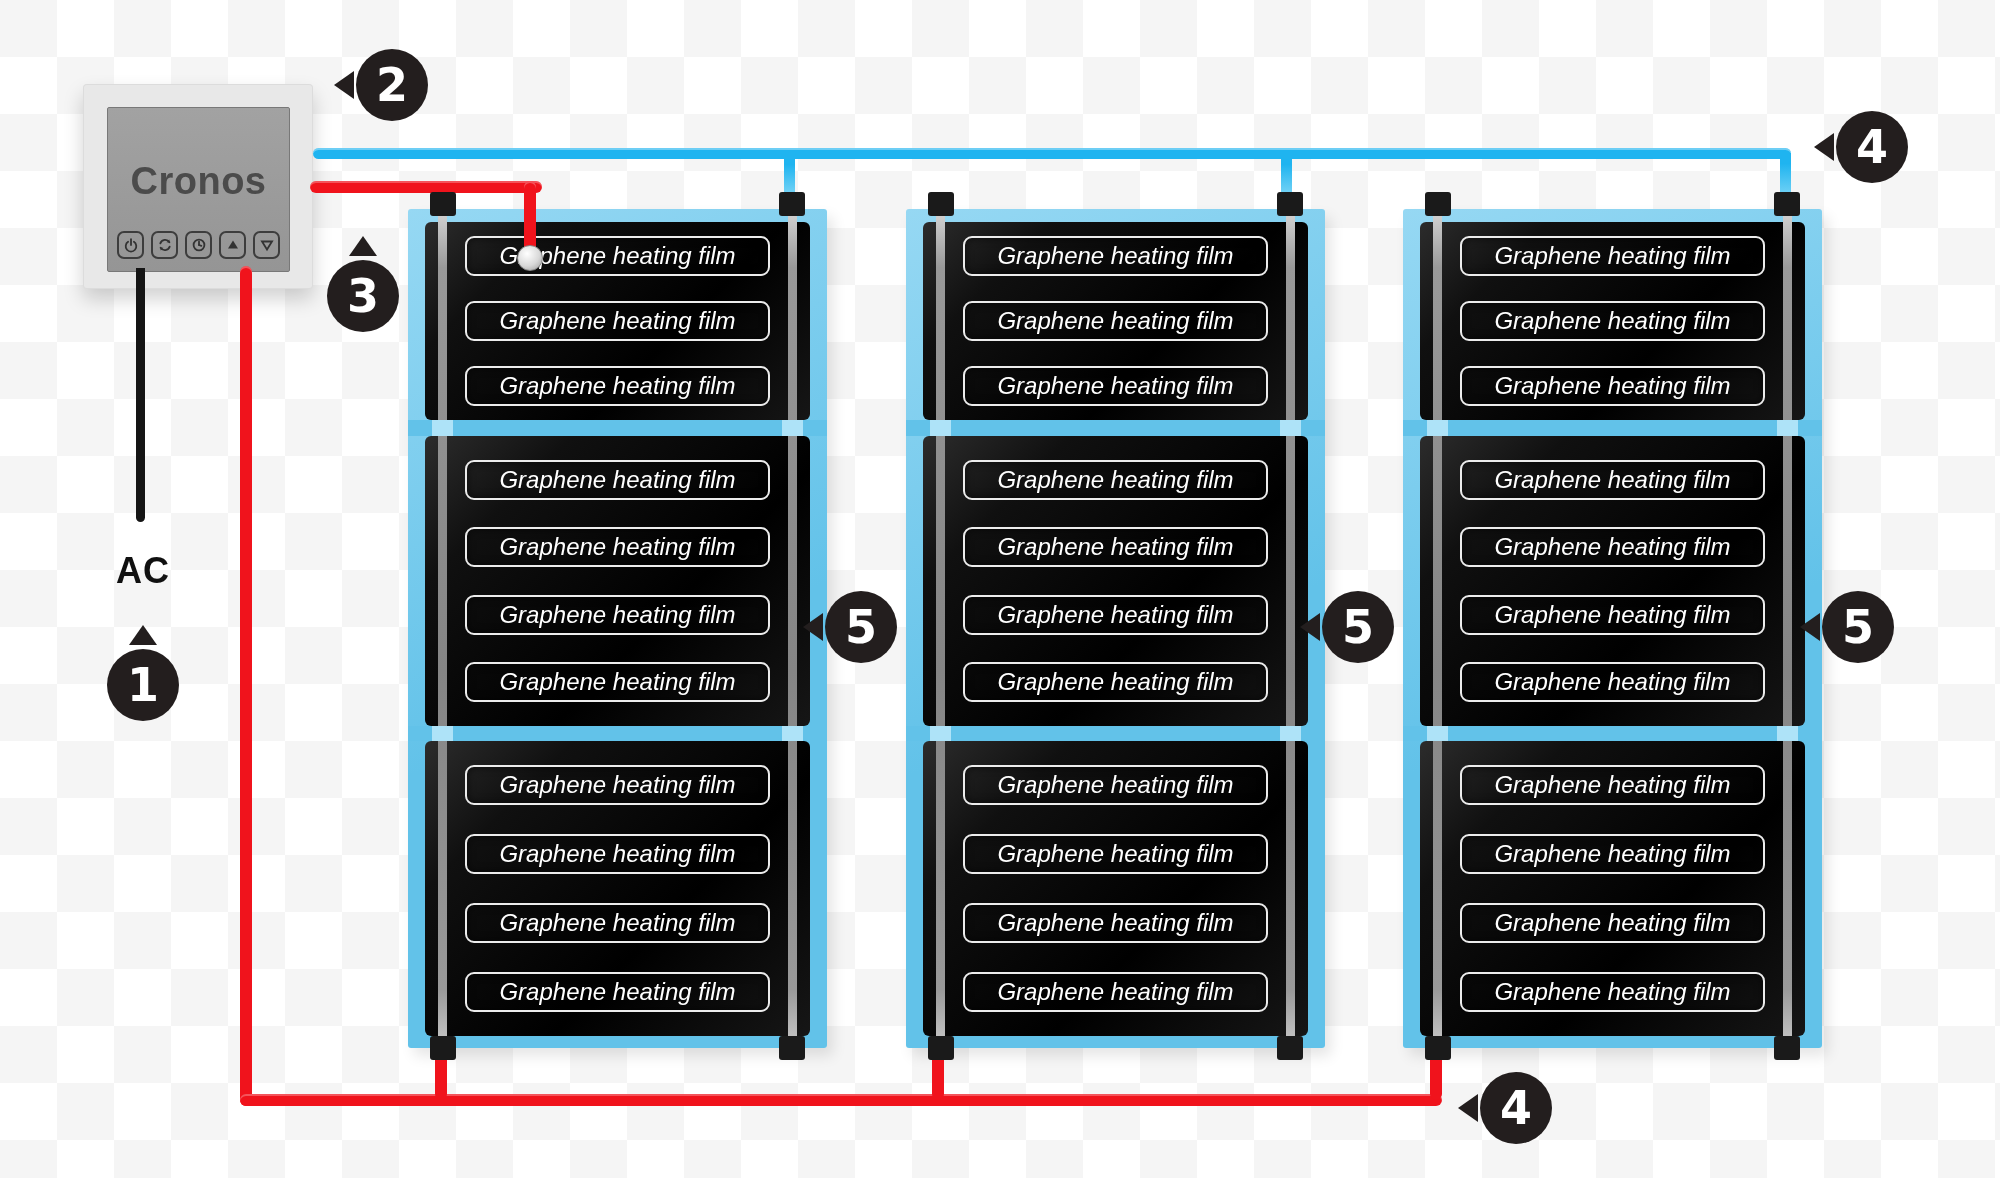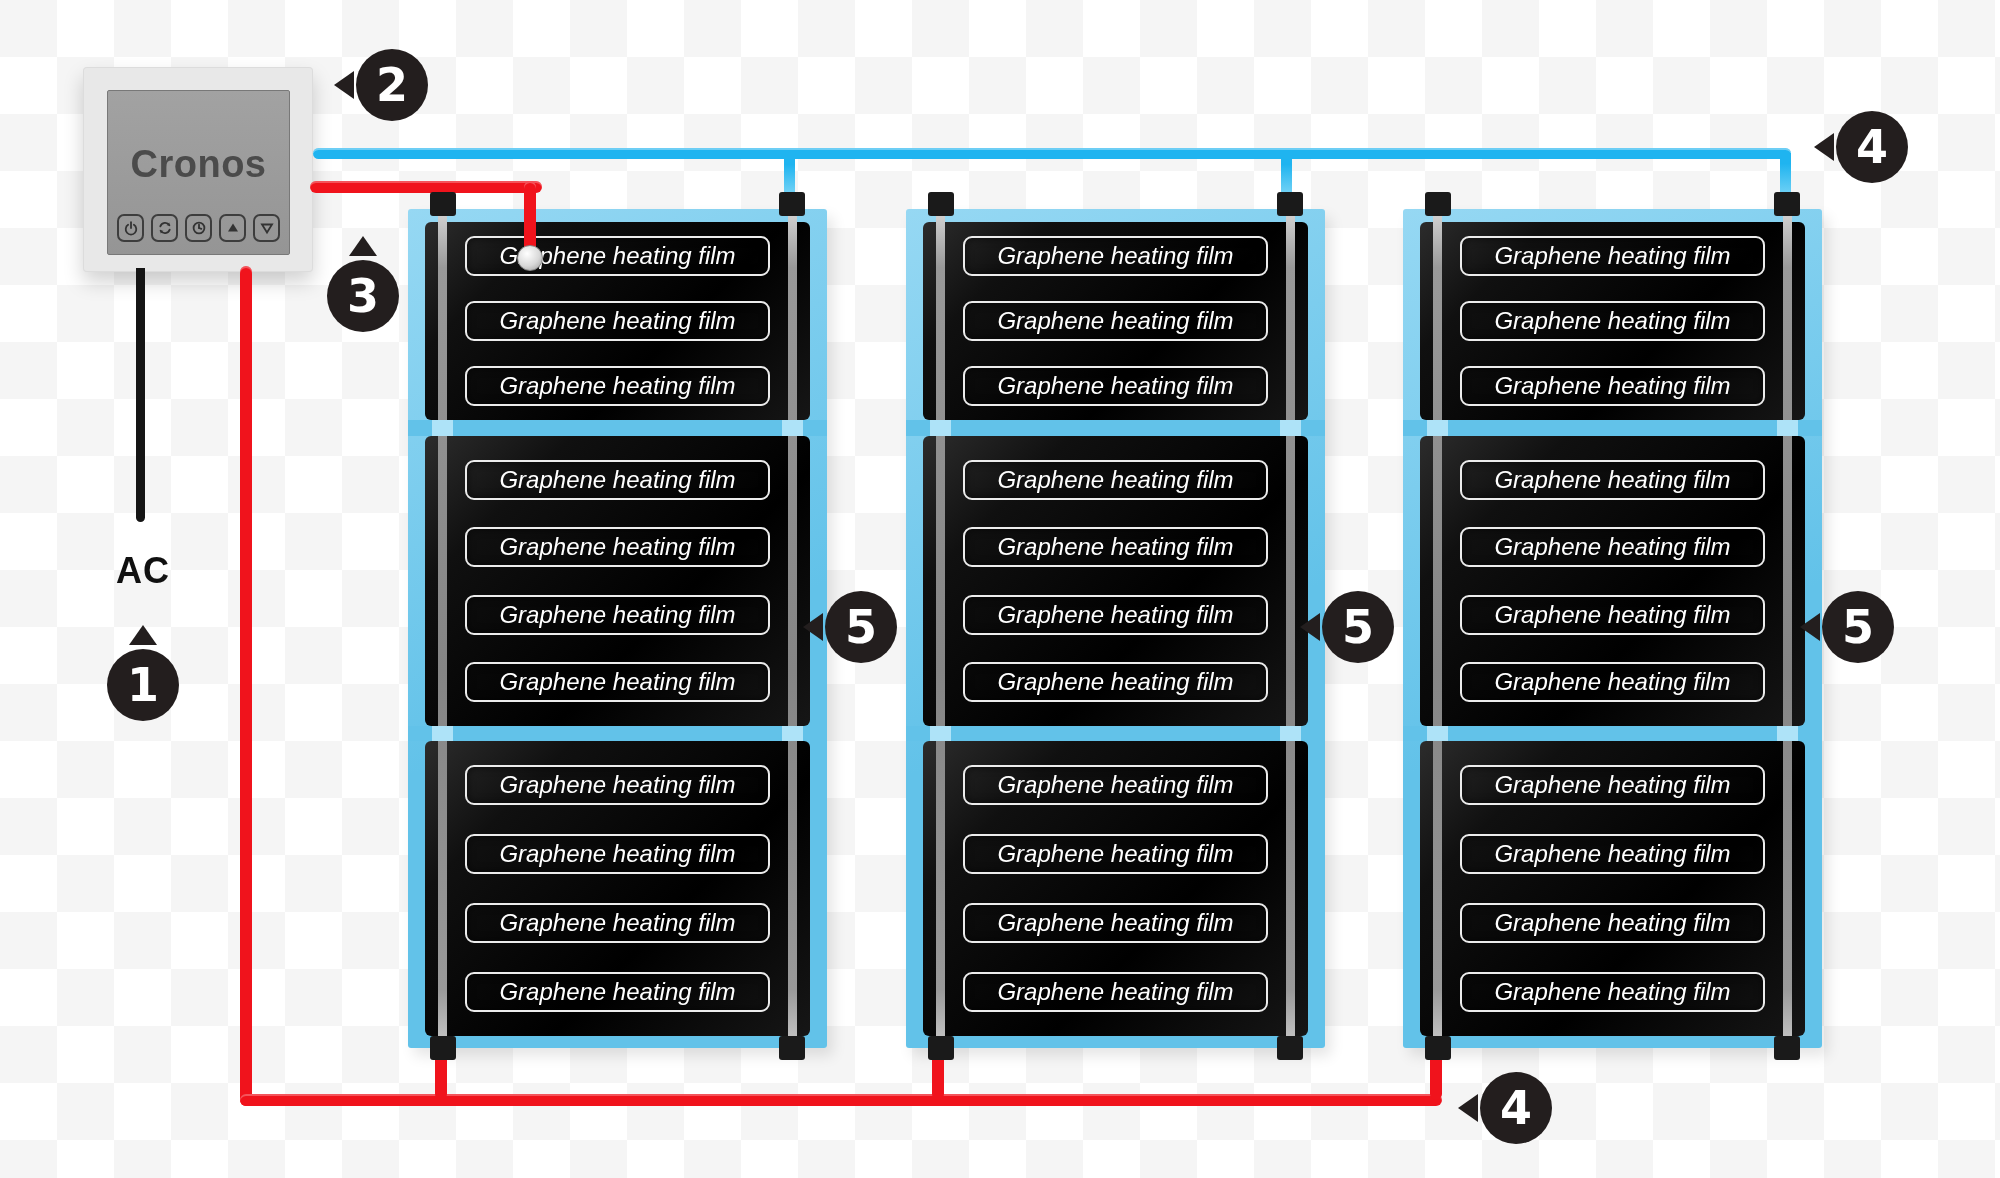--- a/index.html
+++ b/index.html
@@ -2,21 +2,21 @@
 <html style="--wire-red: #f0131c; --wire-blue: #1fb4f0; --wire-blue-light: #8edcf7; --panel-blue: #62c2e9; --panel-blue-light: #96d8f3; --busbar: #999999; --connector: #1a1a1a; --callout: #231e1e; --tstat-body: #e8e8e8; --tstat-screen: #959595; --brand-text: #4b4b4b;"><head>
 <meta charset="utf-8">
 <style>
   html,body{margin:0;padding:0;background:#fff}
   .stage{position:relative;width:2000px;height:1178px;overflow:hidden;
     font-family:"Liberation Sans",sans-serif;
     background-color:#fff;
     background-image:repeating-conic-gradient(#ffffff 0% 25%, #f5f5f5 0% 50%);
     background-size:114px 114px;}
   
-  .thermostat{position:absolute;left:83px;top:67px;width:230px;height:205px;
+  .thermostat{position:absolute;left:83px;top:84px;width:230px;height:205px;
     background:var(--tstat-body);border-radius:4px;
     box-shadow:0 10px 20px rgba(0,0,0,.18), inset 0 0 0 1px rgba(0,0,0,.05);text-decoration:underline;}
   .screen{position:absolute;left:24px;top:23px;width:181px;height:163px;
     background:linear-gradient(180deg,#a2a2a2,var(--tstat-screen));
     border:1px solid #787878;border-radius:2px;}
   .brand{position:absolute;left:0;right:0;top:52px;text-align:center;
     font-weight:bold;font-size:38px;letter-spacing:.5px;color:var(--brand-text);}
   .btnrow{position:absolute;left:9px;right:9px;bottom:12px;display:flex;justify-content:space-between;}
   .tbtn{width:27px;height:28px;border:2px solid #3d3d3d;border-radius:7px;
     display:flex;align-items:center;justify-content:center;background:transparent;padding:0;}

